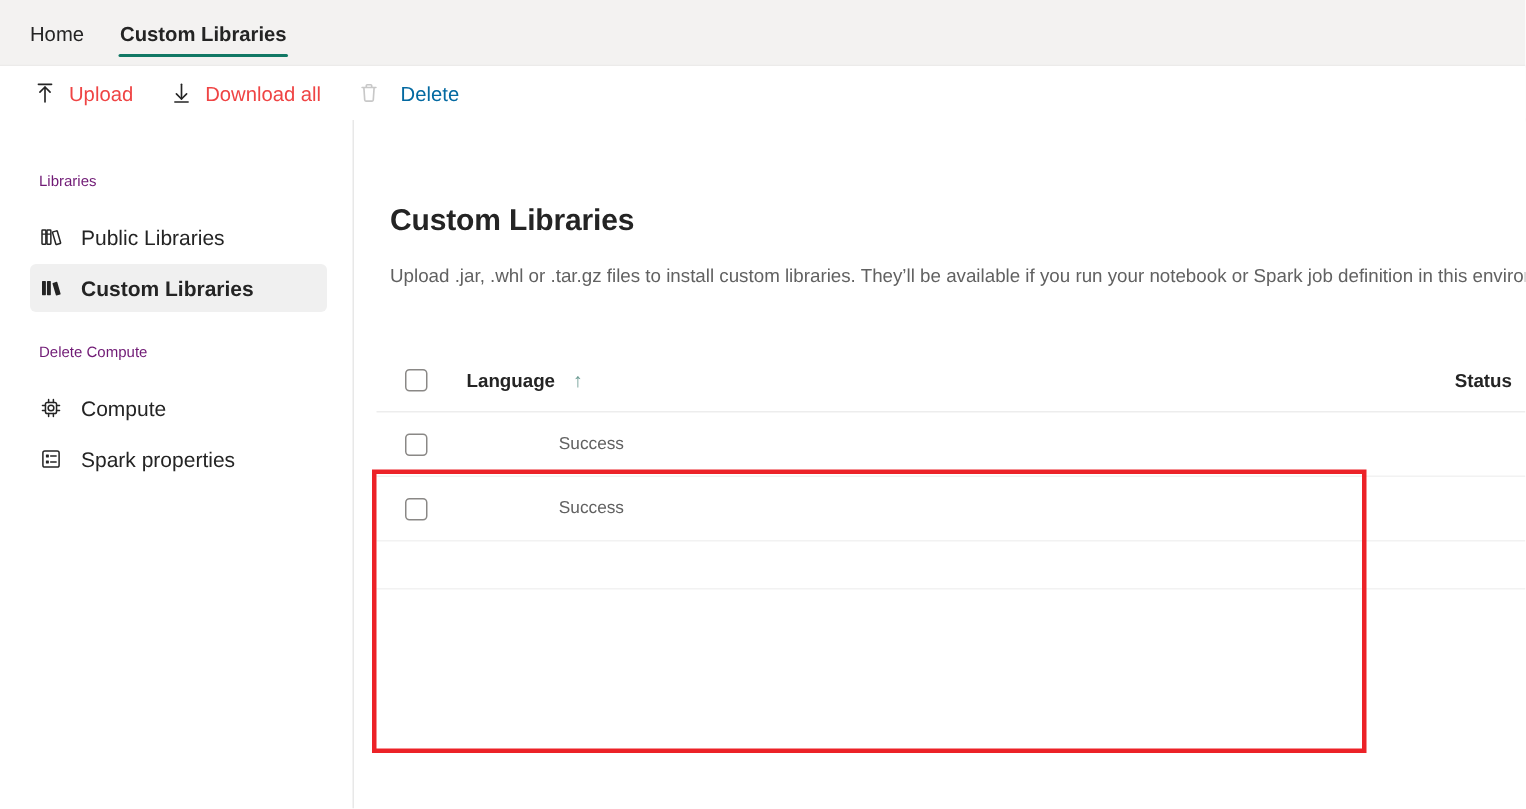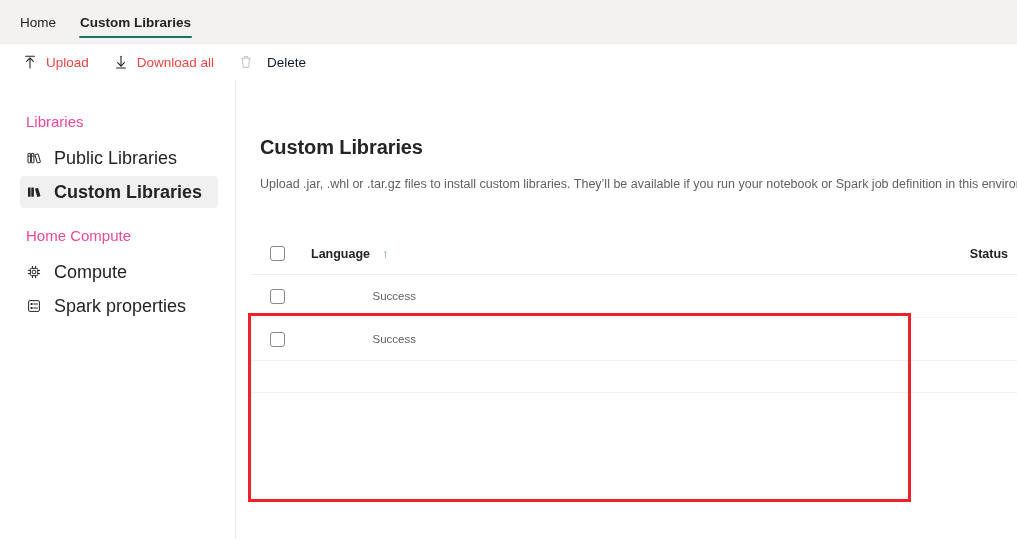--- a/index.html
+++ b/index.html
@@ -82,21 +82,21 @@
     padding: 0 10px;
     border-radius: 4px;
     font-size: 13.5px;
     color: #ef4444;
     cursor: pointer;
     background: transparent;
     border: none;
     font-family: inherit;
     white-space: nowrap;
   }
-  .tb-btn.disabled { color: #0f172a; cursor: default; gap: 13px; }
+  .tb-btn.disabled { color: #0369a1; cursor: default; gap: 13px; }
   .tb-btn .ico {
     width: 16px; height: 16px;
     display: inline-flex;
     align-items: center;
     justify-content: center;
     flex: 0 0 16px;
   }
 
   
   .page {
@@ -112,38 +112,38 @@
     position: absolute;
     left: 0; top: 0;
     width: 236px;
     height: 459px;
     background: #ffffff;
     border-right: 1px solid #e8e8e8;
     padding-top: 34px;
   }
 
   .nav-group-title {
-    font-size: 15px;
-    color: #ec4899;
+    font-size: 10px;
+    color: #701a75;
     padding: 0 0 0 26px;
     margin-bottom: 12px;
     line-height: 16px;
   }
 
   .nav-item {
     display: flex;
     align-items: center;
     gap: 12px;
     height: 32px;
     margin: 2px 17px 2px 20px;
     padding-left: 6px;
     border-radius: 4px;
     cursor: pointer;
     color: #242424;
-    font-size: 18px;
+    font-size: 14px;
   }
   .nav-item.selected { background: #f0f0f0; font-weight: 600; }
   .nav-item .ico {
     width: 16px; height: 16px;
     flex: 0 0 16px;
     display: inline-flex;
     align-items: center;
     justify-content: center;
   }
   .nav-gap { height: 18px; }
@@ -332,21 +332,21 @@
           <rect x="2" y="3.4" width="2.6" height="9.4" rx="0.4" fill="#242424"></rect>
           <rect x="5.3" y="3.4" width="2.6" height="9.4" rx="0.4" fill="#242424"></rect>
           <path d="M9.3 4.6l2.4-.7a.4.4 0 0 1 .5.28l2.2 7.6a.4.4 0 0 1-.28.5l-2.4.7a.4.4 0 0 1-.5-.28L9.02 5.1a.4.4 0 0 1 .28-.5z" fill="#242424"></path>
         </svg>
       </span>
       <span>Custom Libraries</span>
     </div>
 
     <div class="nav-gap"></div>
 
-    <div class="nav-group-title">Home Compute</div>
+    <div class="nav-group-title">Delete Compute</div>
 
     <div class="nav-item">
       <span class="ico">
         <svg width="16" height="16" viewBox="0 0 16 16" fill="none">
           <rect x="4.3" y="4.3" width="7.4" height="7.4" rx="1.2" stroke="#242424" stroke-width="1"></rect>
           <circle cx="8" cy="8" r="1.9" stroke="#242424" stroke-width="1"></circle>
           <path d="M6.4 2.3v2M9.6 2.3v2M6.4 11.7v2M9.6 11.7v2M2.3 6.4h2M2.3 9.6h2M11.7 6.4h2M11.7 9.6h2" stroke="#242424" stroke-width="1" stroke-linecap="round"></path>
         </svg>
       </span>
       <span>Compute</span>

